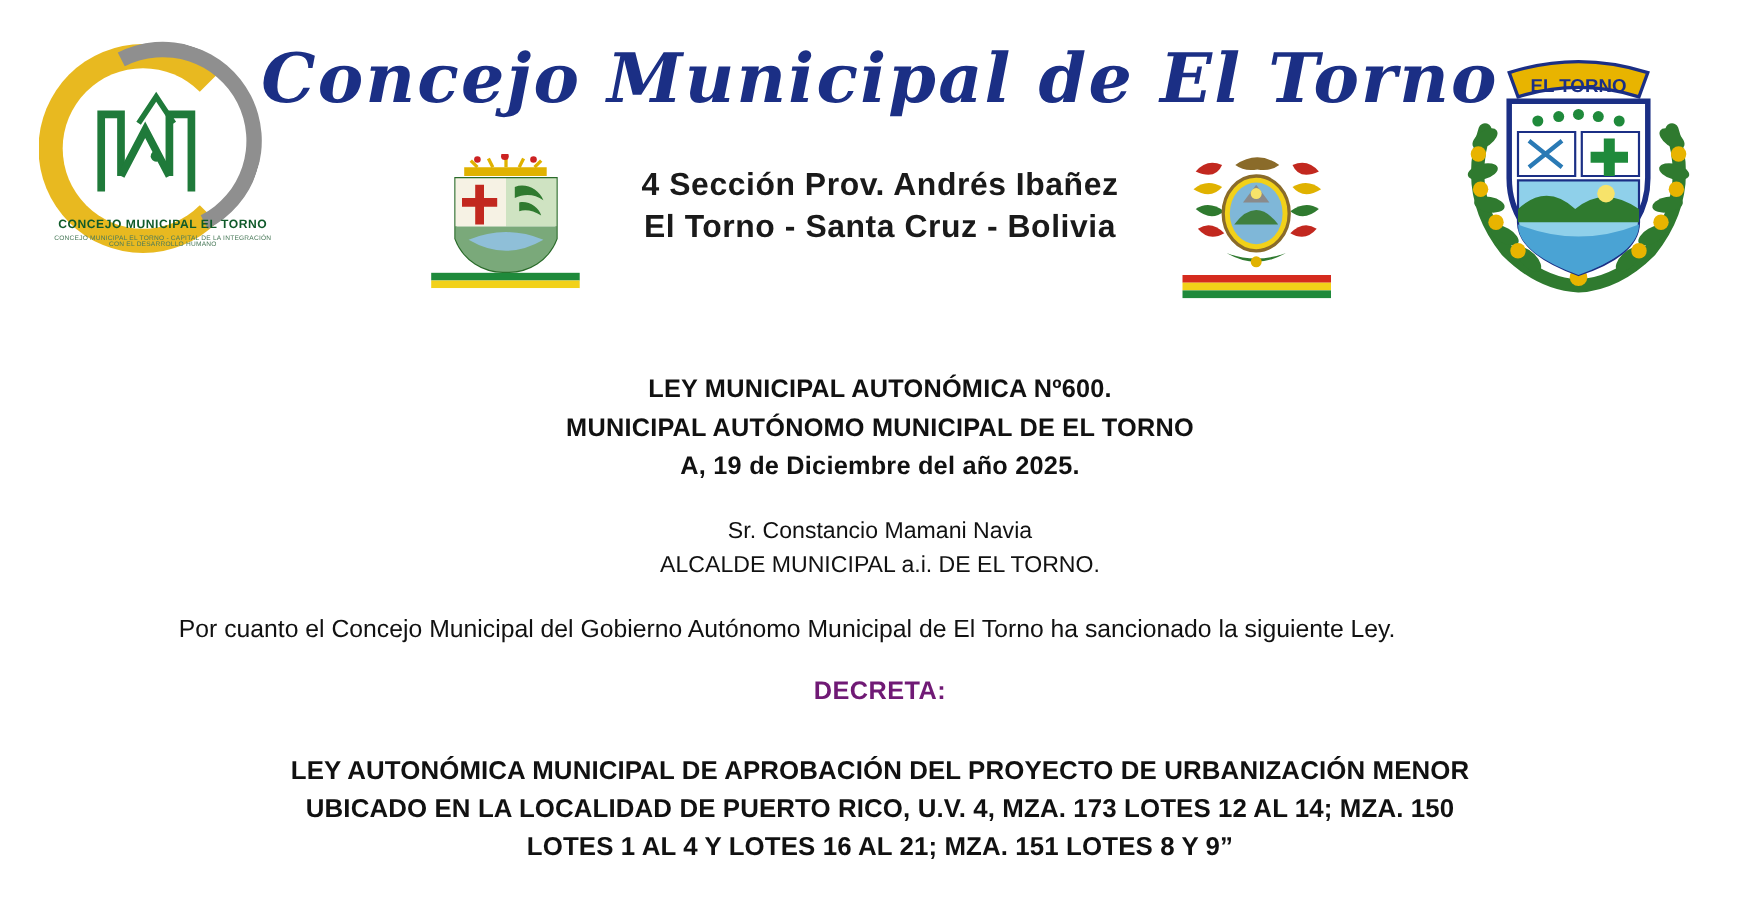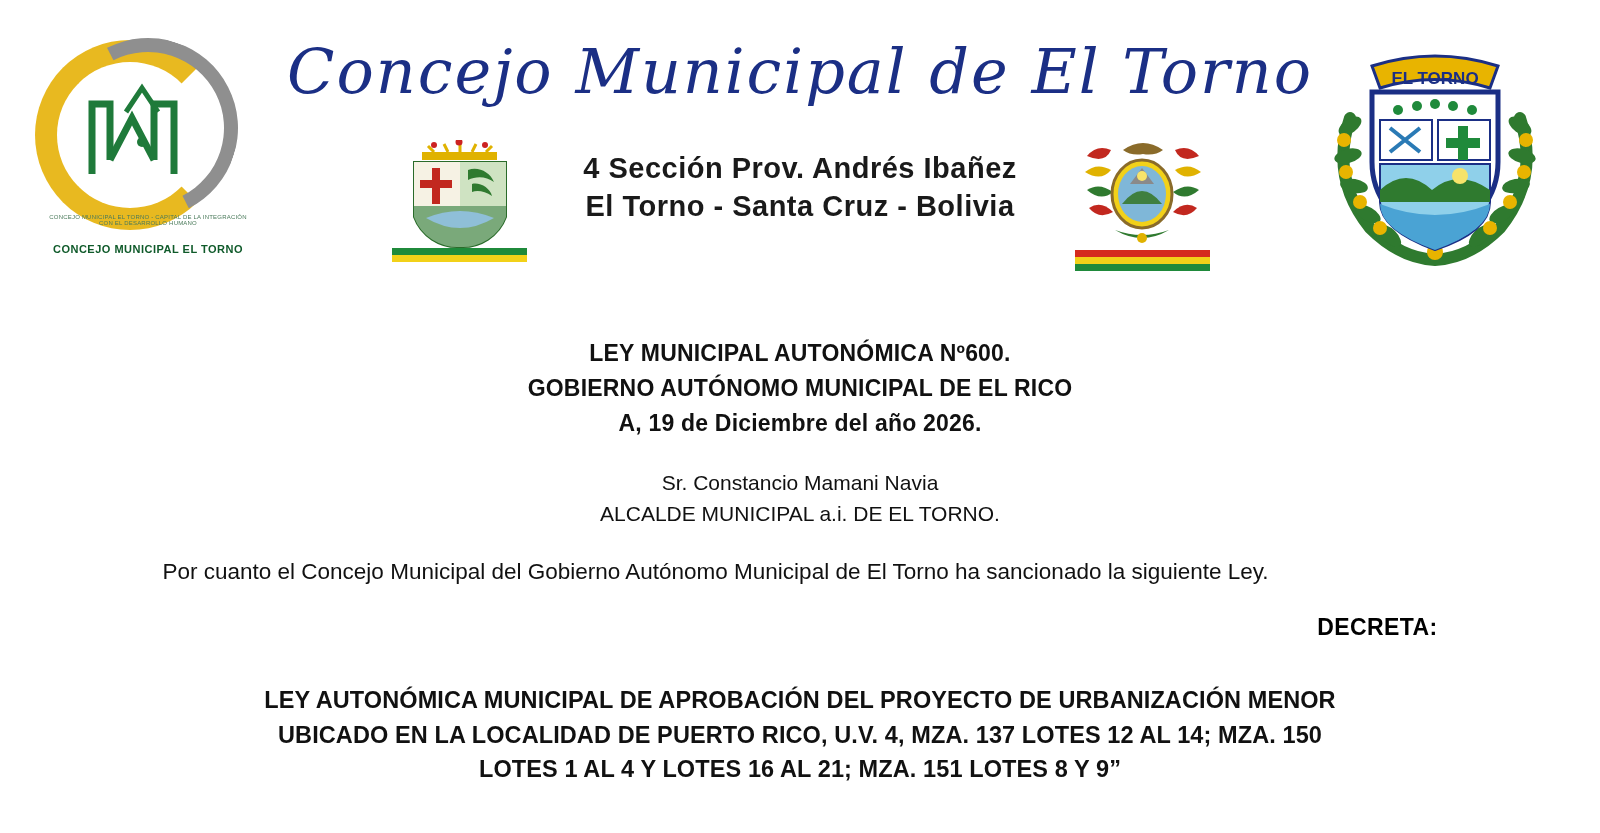--- a/index.html
+++ b/index.html
@@ -64,21 +64,20 @@
   .logo-left .cap {
     position: absolute;
     left: 18px;
     top: 168px;
     width: 200px;
     text-align: center;
     font-size: 11px;
     font-weight: bold;
     color: #0f5a2a;
     letter-spacing: .5px;
-    margin-top: 45px;
   }
   .logo-left .cap2 {
     position: absolute;
     left: 18px;
     top: 184px;
     width: 200px;
     text-align: center;
     font-size: 6px;
     color: #4a7a5a;
     letter-spacing: .2px;
@@ -86,21 +85,21 @@
 
   
   .title-script {
     position: absolute;
     left: 210px;
     top: 35px;
     width: 1180px;
     text-align: center;
     font-family: "DejaVu Serif", serif;
     font-style: italic;
-    font-weight: normal;
+    font-weight: bold;
     font-size: 62px;
     color: #1b2f85;
     letter-spacing: 2px;
     white-space: nowrap;
   }
 
   
   .subtitle {
     position: absolute;
     left: 520px;
@@ -183,22 +182,22 @@
     font-size: 22.5px;
     line-height: 1.45;
     color: #111;
     text-align: left;
   }
   .decreta {
     margin: 0 auto;
     width: 1275px;
     font-size: 23px;
     font-weight: bold;
-    color: #000000;
-    text-align: right;
+    color: #701a75;
+    text-align: center;
     letter-spacing: .4px;
   }
   .lawtitle {
     margin: 16px auto;
     width: 1300px;
     text-align: center;
     font-size: 23.5px;
     font-weight: bold;
     line-height: 1.45;
     color: #111;
@@ -333,22 +332,22 @@
       <path d="M70,176 q55,22 110,0 q0,26 -55,46 q-55,-20 -55,-46 z" fill="#4aa3d4"></path>
       <circle cx="150" cy="148" r="8" fill="#f7e36a"></circle>
     </svg>
   </div>
 </div>
 
 <div class="doc">
 
   <div class="center-block">
     <div>LEY MUNICIPAL AUTONÓMICA Nº600.</div>
-    <div>GOBIERNO AUTÓNOMO MUNICIPAL DE EL RICO</div>
-    <div>A, 19 de Diciembre del año 2026.</div>
+    <div>MUNICIPAL AUTÓNOMO MUNICIPAL DE EL TORNO</div>
+    <div>A, 19 de Diciembre del año 2025.</div>
   </div>
 
   <div class="spacer-sm"></div>
 
   <div class="recipient">
     <div>Sr. Constancio Mamani Navia</div>
     <div>ALCALDE MUNICIPAL a.i. DE EL TORNO.</div>
   </div>
 
   <div class="spacer-sm"></div>
@@ -356,16 +355,16 @@
   <div class="para">Por cuanto el Concejo Municipal del Gobierno Autónomo Municipal de El Torno ha sancionado la siguiente Ley.</div>
 
   <div class="spacer-sm"></div>
 
   <div class="decreta">DECRETA:</div>
 
   <div class="spacer-sm"></div>
 
   <div class="lawtitle">
     <div>LEY AUTONÓMICA MUNICIPAL DE APROBACIÓN DEL PROYECTO DE URBANIZACIÓN MENOR</div>
-    <div>UBICADO EN LA LOCALIDAD DE PUERTO RICO, U.V. 4, MZA. 137 LOTES 12 AL 14; MZA. 150</div>
+    <div>UBICADO EN LA LOCALIDAD DE PUERTO RICO, U.V. 4, MZA. 173 LOTES 12 AL 14; MZA. 150</div>
     <div>LOTES 1 AL 4 Y LOTES 16 AL 21; MZA. 151 LOTES 8 Y 9”</div>
   </div>
 </div>
 
 </body></html>

